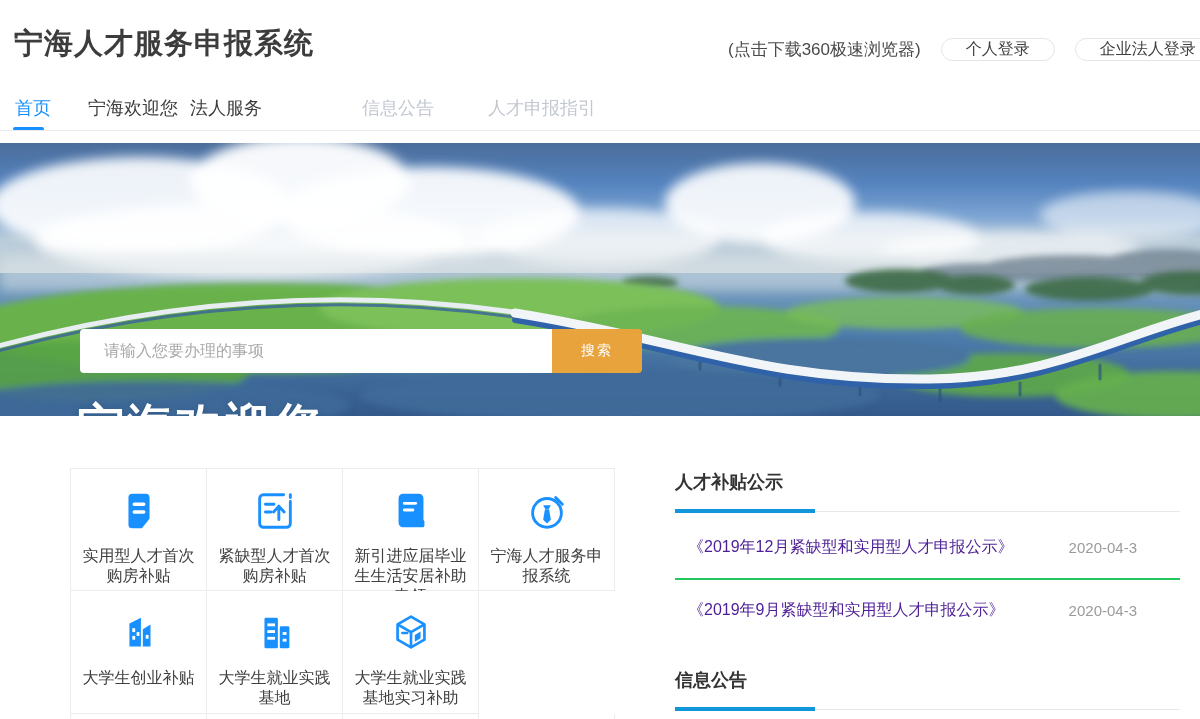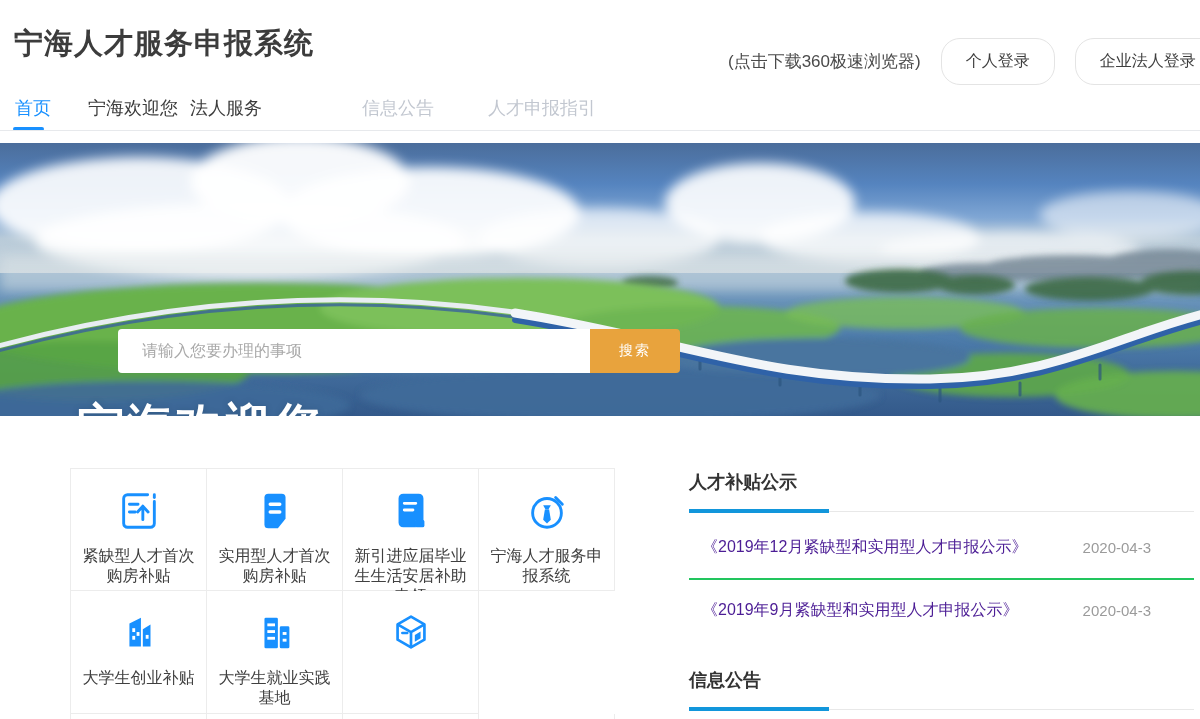--- a/index.html
+++ b/index.html
@@ -12,58 +12,58 @@
   html,body{width:1200px;height:719px;overflow:hidden;background:#fff;
     font-family:"Liberation Sans","DejaVu Sans",sans-serif;color:#333;}
   .page{position:relative;width:1200px;height:719px;background:#fff;}
 
   
   .site-title{position:absolute;left:14px;top:24px;font-size:29px;font-weight:bold;
     color:#3c3c3c;letter-spacing:1px;}
   .header-right{position:absolute;left:728px;top:38px;display:flex;align-items:center;gap:20px;white-space:nowrap;}
   .download-hint{font-size:17px;color:#4a4a4a;cursor:pointer;}
   .login-pill{display:inline-block;border:1px solid #e4e4e4;border-radius:19px;
-    padding:12px 24px;font-size:16px;color:#3f3f3f;background:#fff;cursor:pointer;}
+    padding:0 24px;font-size:16px;color:#3f3f3f;background:#fff;cursor:pointer;}
 
   
   .nav{position:absolute;left:0;top:96px;width:1200px;height:36px;}
   .nav-border{position:absolute;left:0;top:34px;width:1200px;height:1px;background:#e7e9ec;}
   .nav-item{position:absolute;top:0;font-size:18px;cursor:pointer;color:#3d3d3d;}
   .nav-item.active{color:var(--accent-blue);}
   .nav-item.muted{color:var(--nav-muted);}
   .nav-underline{position:absolute;left:13px;top:31px;width:31px;height:4px;
     background:var(--accent-blue);border-radius:2px;}
 
   
   .banner{position:absolute;left:0;top:143px;width:1200px;height:273px;overflow:hidden;}
   .banner-art{position:absolute;left:0;top:0;}
   .welcome{position:absolute;left:78px;top:252px;font-size:46px;font-weight:bold;color:#fff;
     letter-spacing:3px;text-shadow:0 1px 6px rgba(30,60,90,.35);}
-  .search-bar{position:absolute;left:80px;top:329px;display:flex;height:60px;margin-left:38px;}
+  .search-bar{position:absolute;left:80px;top:329px;display:flex;height:60px;}
   .search-input{width:472px;height:44px;border:none;outline:none;background:#fff;
     border-radius:4px 0 0 4px;padding:0 24px;font-size:16px;color:#333;
     font-family:"Liberation Sans","DejaVu Sans",sans-serif;}
   .search-input::placeholder{color:#a9a9a9;}
   .search-btn{width:90px;height:44px;border:none;background:var(--search-orange);color:#fff;
     font-size:14px;border-radius:0 4px 4px 0;cursor:pointer;letter-spacing:2px;
     font-family:"Liberation Sans","DejaVu Sans",sans-serif;}
 
   
   .grid{position:absolute;left:70px;top:468px;width:545px;border-left:1px solid #ececec;border-top:1px solid #ececec;}
   .grid-row{display:flex;}
   .cell{width:136px;border-right:1px solid #ececec;border-bottom:1px solid #ececec;
     text-align:center;padding-top:19px;cursor:pointer;background:#fff;overflow:visible;}
   .grid-row.r1 .cell{height:122px;}
   .grid-row.r2 .cell{height:123px;}
   .grid-row.r3 .cell{height:40px;}
   .cell .svg-wrap{height:48px;color:var(--accent-blue);}
   .cell .label{margin-top:10px;font-size:16px;line-height:20px;color:#404040;padding:0 9px;}
 
   
-  .panel{position:absolute;left:689px;top:470px;width:505px;}
+  .panel{position:absolute;left:675px;top:470px;width:505px;}
   .panel-title{font-size:18px;font-weight:bold;color:#333;}
   .title-rule{position:relative;height:5px;margin-top:15px;}
   .title-rule .gray{position:absolute;left:0;top:2px;width:100%;height:1px;background:#e8e8e8;}
   .title-rule .blue{position:absolute;left:0;top:0;width:140px;height:4px;background:var(--section-underline);}
   .notice-list{margin-top:2px;}
   .notice-row{display:flex;justify-content:space-between;align-items:center;height:62px;
     padding:0 43px 0 13px;cursor:pointer;}
   .notice-row + .notice-row{border-top:2px solid #22c55e;}
   .notice-row .n-title{font-size:16px;color:#4c1d95;}
   .notice-row .n-date{font-size:15px;color:#9b9b9b;}
@@ -166,36 +166,36 @@
   <div class="search-bar">
     <input class="search-input" type="text" placeholder="请输入您要办理的事项" style="">
     <button class="search-btn">搜索</button>
   </div>
 
   <div class="grid">
     <div class="grid-row r1">
       <div class="cell">
         <div class="svg-wrap">
           <svg width="46" height="46" viewBox="0 0 48 48">
+            <path d="M17 6h14a4 4 0 0 1 4 4v22l-8 10H17a4 4 0 0 1-4-4V10a4 4 0 0 1 4-4z" fill="currentColor"></path>
+            <path d="M19 17h10M19 25h10" stroke="#fff" stroke-width="3.5" stroke-linecap="round"></path>
+          </svg>
+        </div>
+        <div class="label">实用型人才首次购房补贴</div>
+      </div>
+      <div class="cell">
+        <div class="svg-wrap">
+          <svg width="46" height="46" viewBox="0 0 48 48">
             <path d="M40 14v23a4 4 0 0 1-4 4H12a4 4 0 0 1-4-4V11a4 4 0 0 1 4-4h21" fill="none" stroke="currentColor" stroke-width="3" stroke-linecap="round"></path>
             <path d="M40 7v3" stroke="currentColor" stroke-width="3" stroke-linecap="round"></path>
             <path d="M14 17h9M14 25h6" stroke="currentColor" stroke-width="3" stroke-linecap="round"></path>
             <path d="M28 33V19m0 0l-5.5 6M28 19l5.5 6" fill="none" stroke="currentColor" stroke-width="3" stroke-linecap="round" stroke-linejoin="round"></path>
           </svg>
         </div>
         <div class="label">紧缺型人才首次购房补贴</div>
-      </div>
-      <div class="cell">
-        <div class="svg-wrap">
-          <svg width="46" height="46" viewBox="0 0 48 48">
-            <path d="M17 6h14a4 4 0 0 1 4 4v22l-8 10H17a4 4 0 0 1-4-4V10a4 4 0 0 1 4-4z" fill="currentColor"></path>
-            <path d="M19 17h10M19 25h10" stroke="#fff" stroke-width="3.5" stroke-linecap="round"></path>
-          </svg>
-        </div>
-        <div class="label">实用型人才首次购房补贴</div>
       </div>
       <div class="cell">
         <div class="svg-wrap">
           <svg width="46" height="46" viewBox="0 0 48 48">
             <path d="M16 6c-3 0-5 2-5 5v25c0 3 2 5 5 5h13v-7h8V11c0-3-2-5-5-5z" fill="currentColor"></path>
             <path d="M17 16h12M17 23h9" stroke="#fff" stroke-width="3" stroke-linecap="round"></path>
             <rect x="28" y="33" width="10" height="8" rx="2" fill="currentColor"></rect>
           </svg>
         </div>
         <div class="label">新引进应届毕业生生活安居补助申领</div>
@@ -242,20 +242,21 @@
       </div>
       <div class="cell">
         <div class="svg-wrap">
           <svg width="46" height="46" viewBox="0 0 48 48">
             <path d="M24 7l14 8v16l-14 8-14-8V15z" fill="none" stroke="currentColor" stroke-width="2.8" stroke-linejoin="round"></path>
             <path d="M10 15l14 8 14-8M24 23v16" fill="none" stroke="currentColor" stroke-width="2.8" stroke-linejoin="round"></path>
             <path d="M28 26l6-3.5v7L28 33z" fill="currentColor"></path>
             <path d="M15 24h5" stroke="currentColor" stroke-width="2.8" stroke-linecap="round"></path>
           </svg>
         </div>
+        <div class="label">大学生就业实践基地实习补助</div>
       </div>
     </div>
     <div class="grid-row r3">
       <div class="cell"></div>
       <div class="cell"></div>
       <div class="cell"></div>
       <div class="cell"></div>
     </div>
   </div>
 

